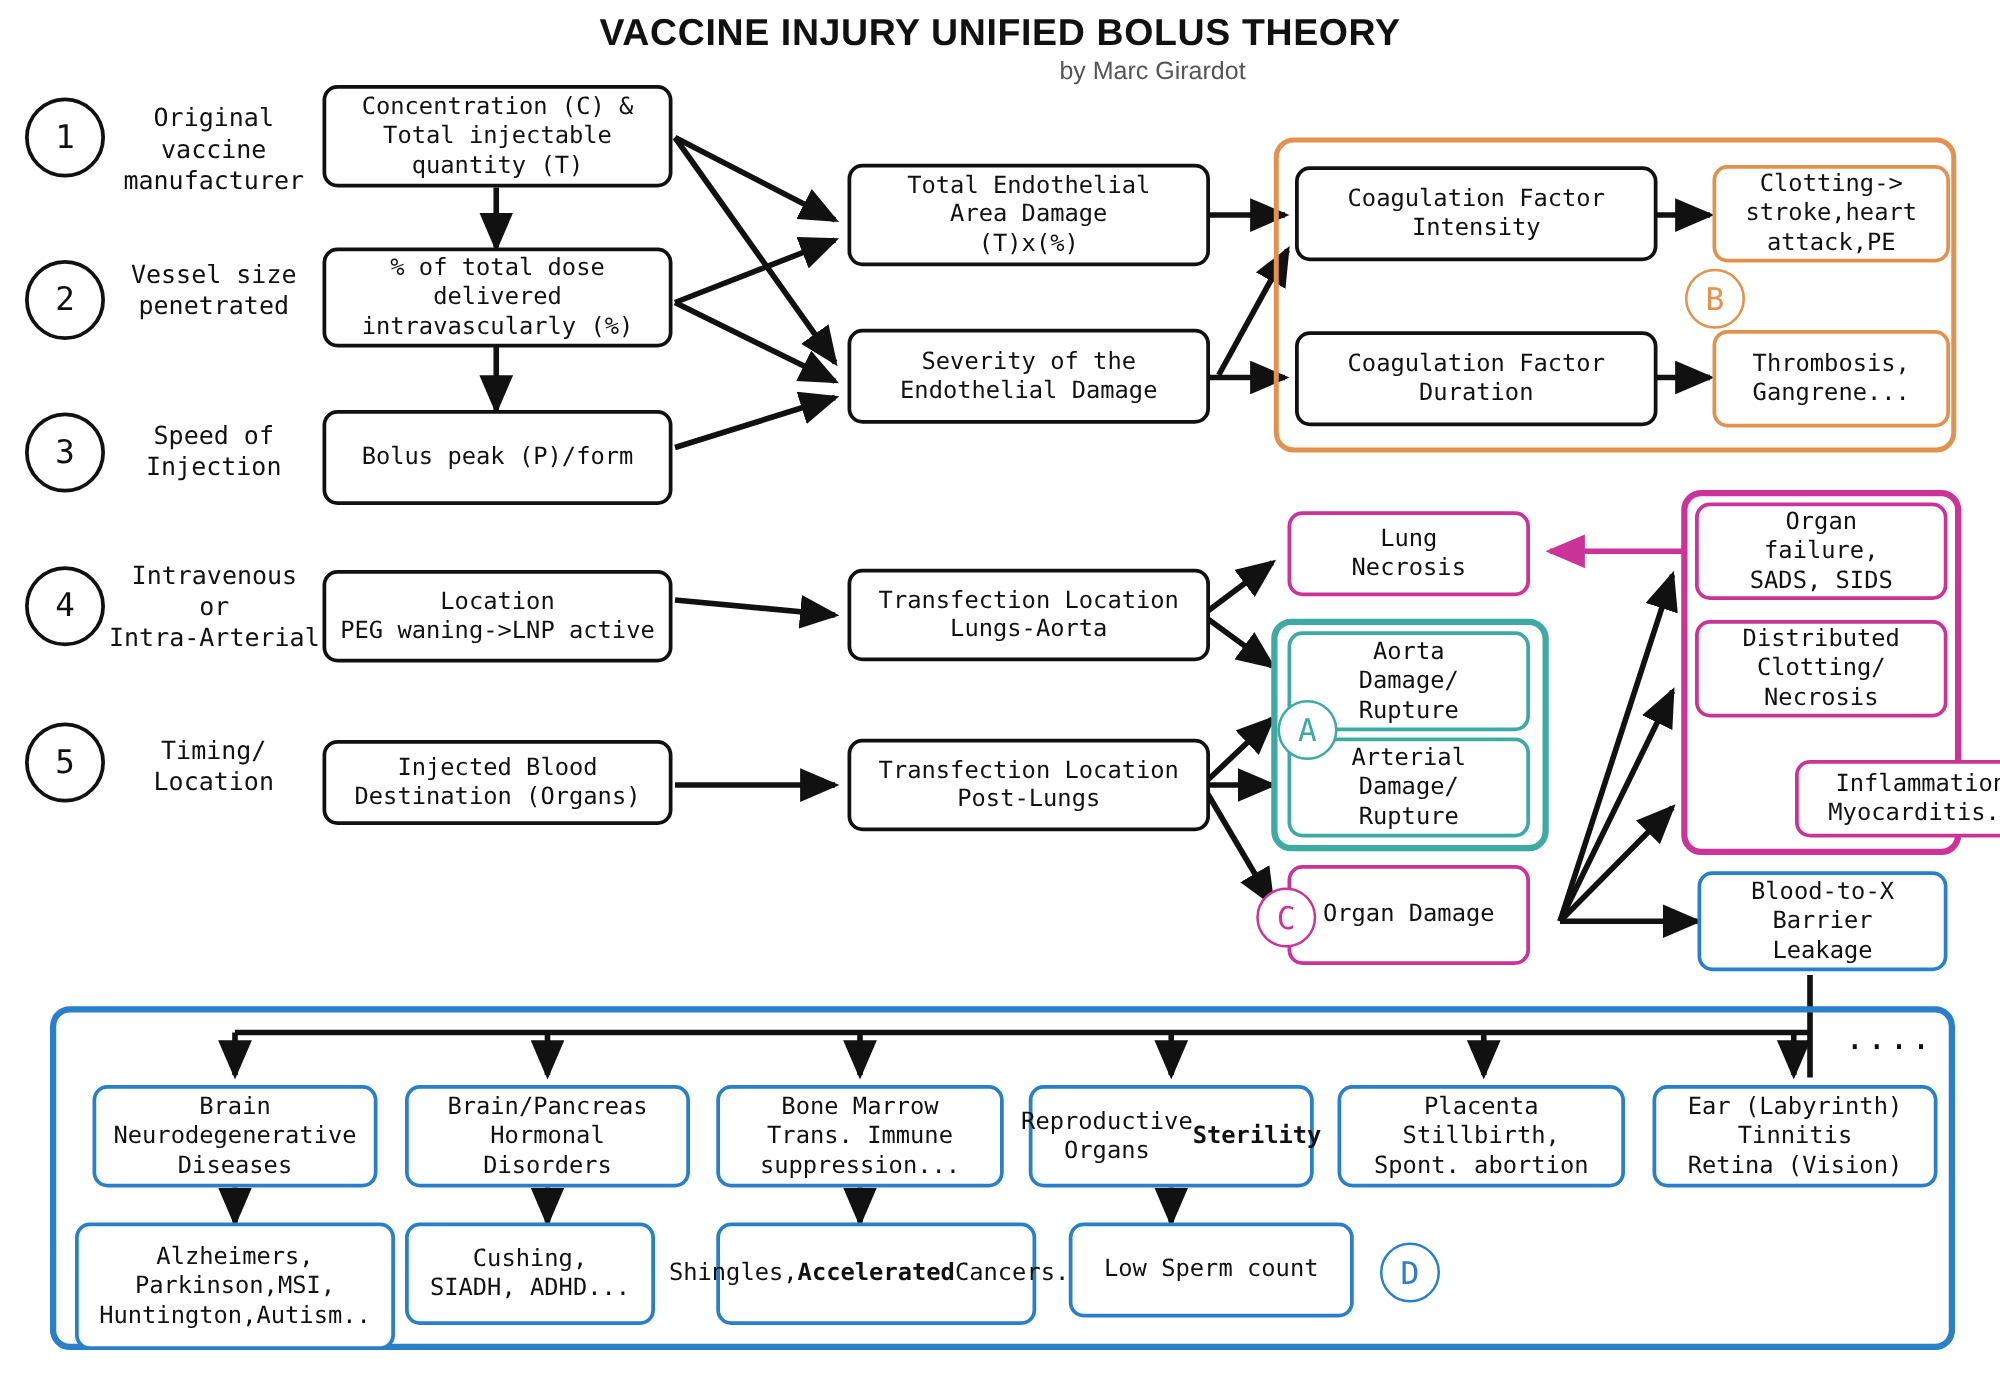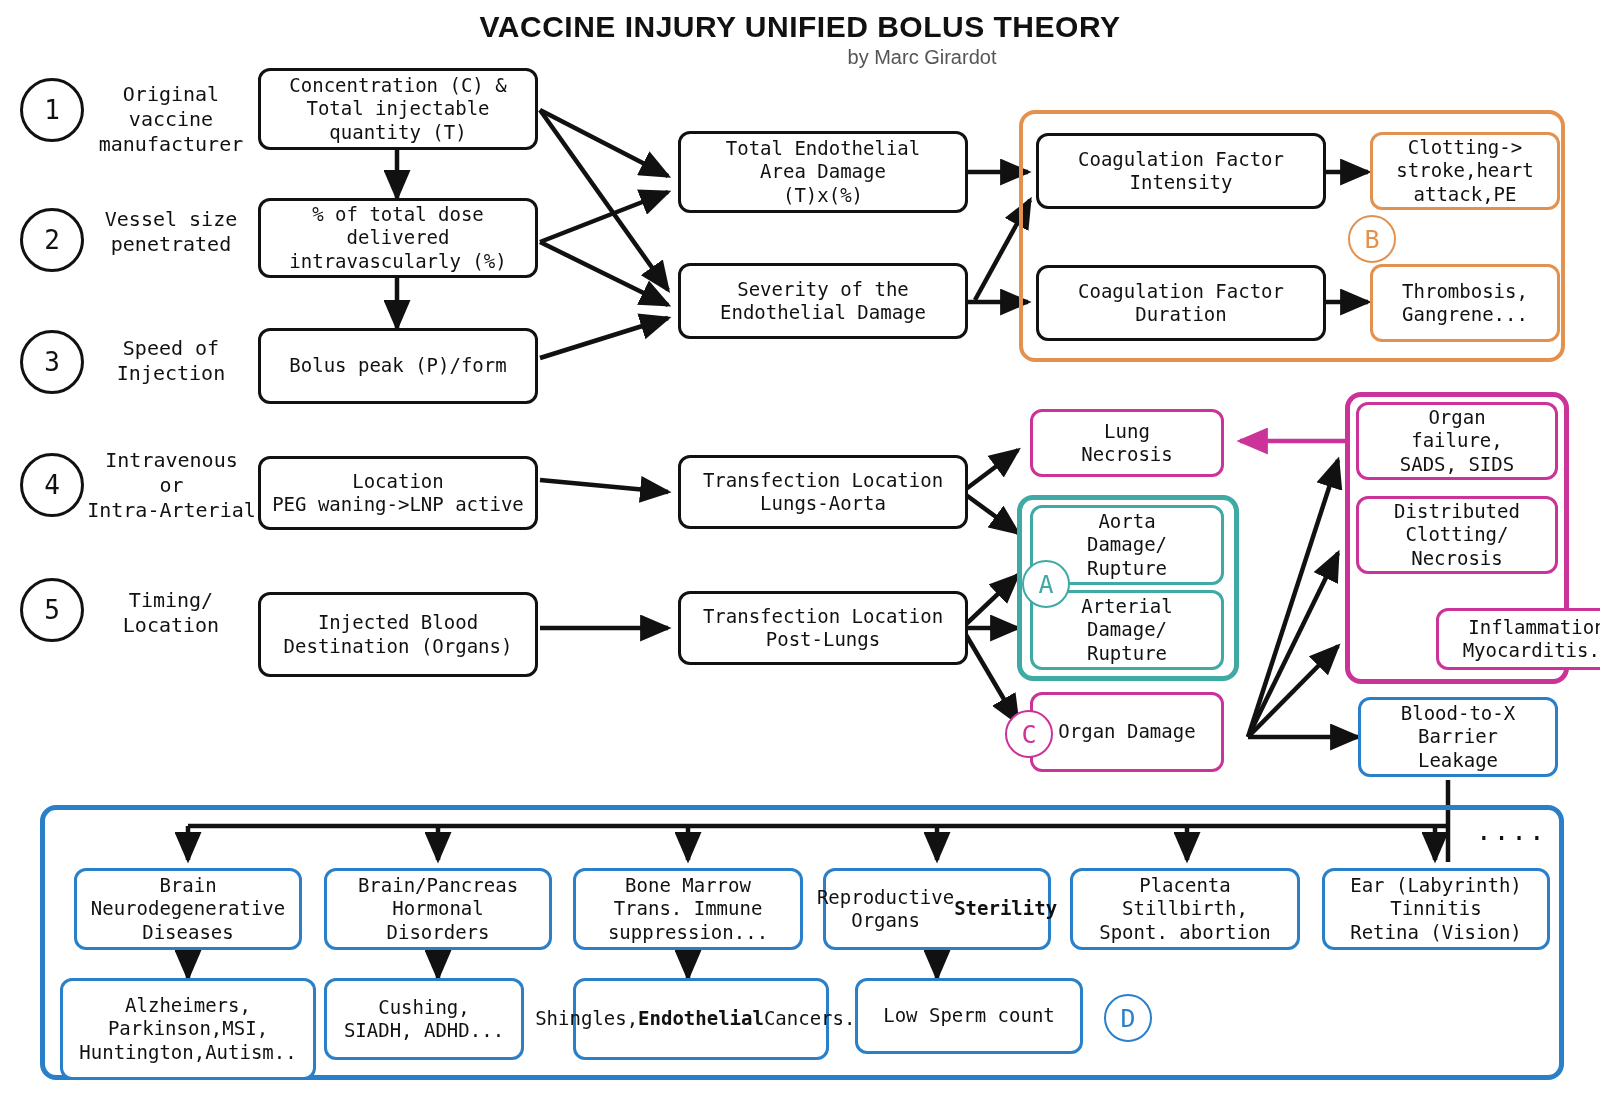--- a/index.html
+++ b/index.html
@@ -160,21 +160,21 @@
 
   <div class="box" style="left:258px;top:68px;width:280px;height:82px;">Concentration (C) &amp;
 Total injectable
 quantity (T)</div>
   <div class="box" style="left:258px;top:198px;width:280px;height:80px;">% of total dose
 delivered
 intravascularly (%)</div>
   <div class="box" style="left:258px;top:328px;width:280px;height:76px;">Bolus peak (P)/form</div>
   <div class="box" style="left:258px;top:456px;width:280px;height:74px;">Location
 PEG waning-&gt;LNP active</div>
-  <div class="box" style="left:258px;top:592px;width:280px;height:85px;">Injected Blood
+  <div class="box" style="left:258px;top:592px;width:280px;height:68px;">Injected Blood
 Destination (Organs)</div>
 
   <div class="box" style="left:678px;top:131px;width:290px;height:82px;">Total Endothelial
 Area Damage
 (T)x(%)</div>
   <div class="box" style="left:678px;top:263px;width:290px;height:76px;">Severity of the
 Endothelial Damage</div>
   <div class="box" style="left:678px;top:455px;width:290px;height:74px;">Transfection Location
 Lungs-Aorta</div>
   <div class="box" style="left:678px;top:591px;width:290px;height:74px;">Transfection Location
@@ -242,19 +242,19 @@
   <div class="box blue" style="left:1322px;top:868px;width:228px;height:82px;">Ear (Labyrinth)
 Tinnitis
 Retina (Vision)</div>
 
   <div class="box blue" style="left:60px;top:978px;width:256px;height:102px;">Alzheimers,
 Parkinson,MSI,
 Huntington,Autism..</div>
   <div class="box blue" style="left:324px;top:978px;width:200px;height:82px;">Cushing,
 SIADH, ADHD...</div>
   <div class="box blue" style="left:573px;top:978px;width:256px;height:82px;"><span>Shingles,
-</span><b>Endothelial
+</span><b>Accelerated
 </b><span>Cancers..</span></div>
   <div class="box blue" style="left:823px;top:978px;width:228px;height:76px;margin-left:32px;">Low Sperm count</div>
 
   <div class="marker blue" style="left:1104px;top:994px;">D</div>
 
 </div>
 
 </body></html>

